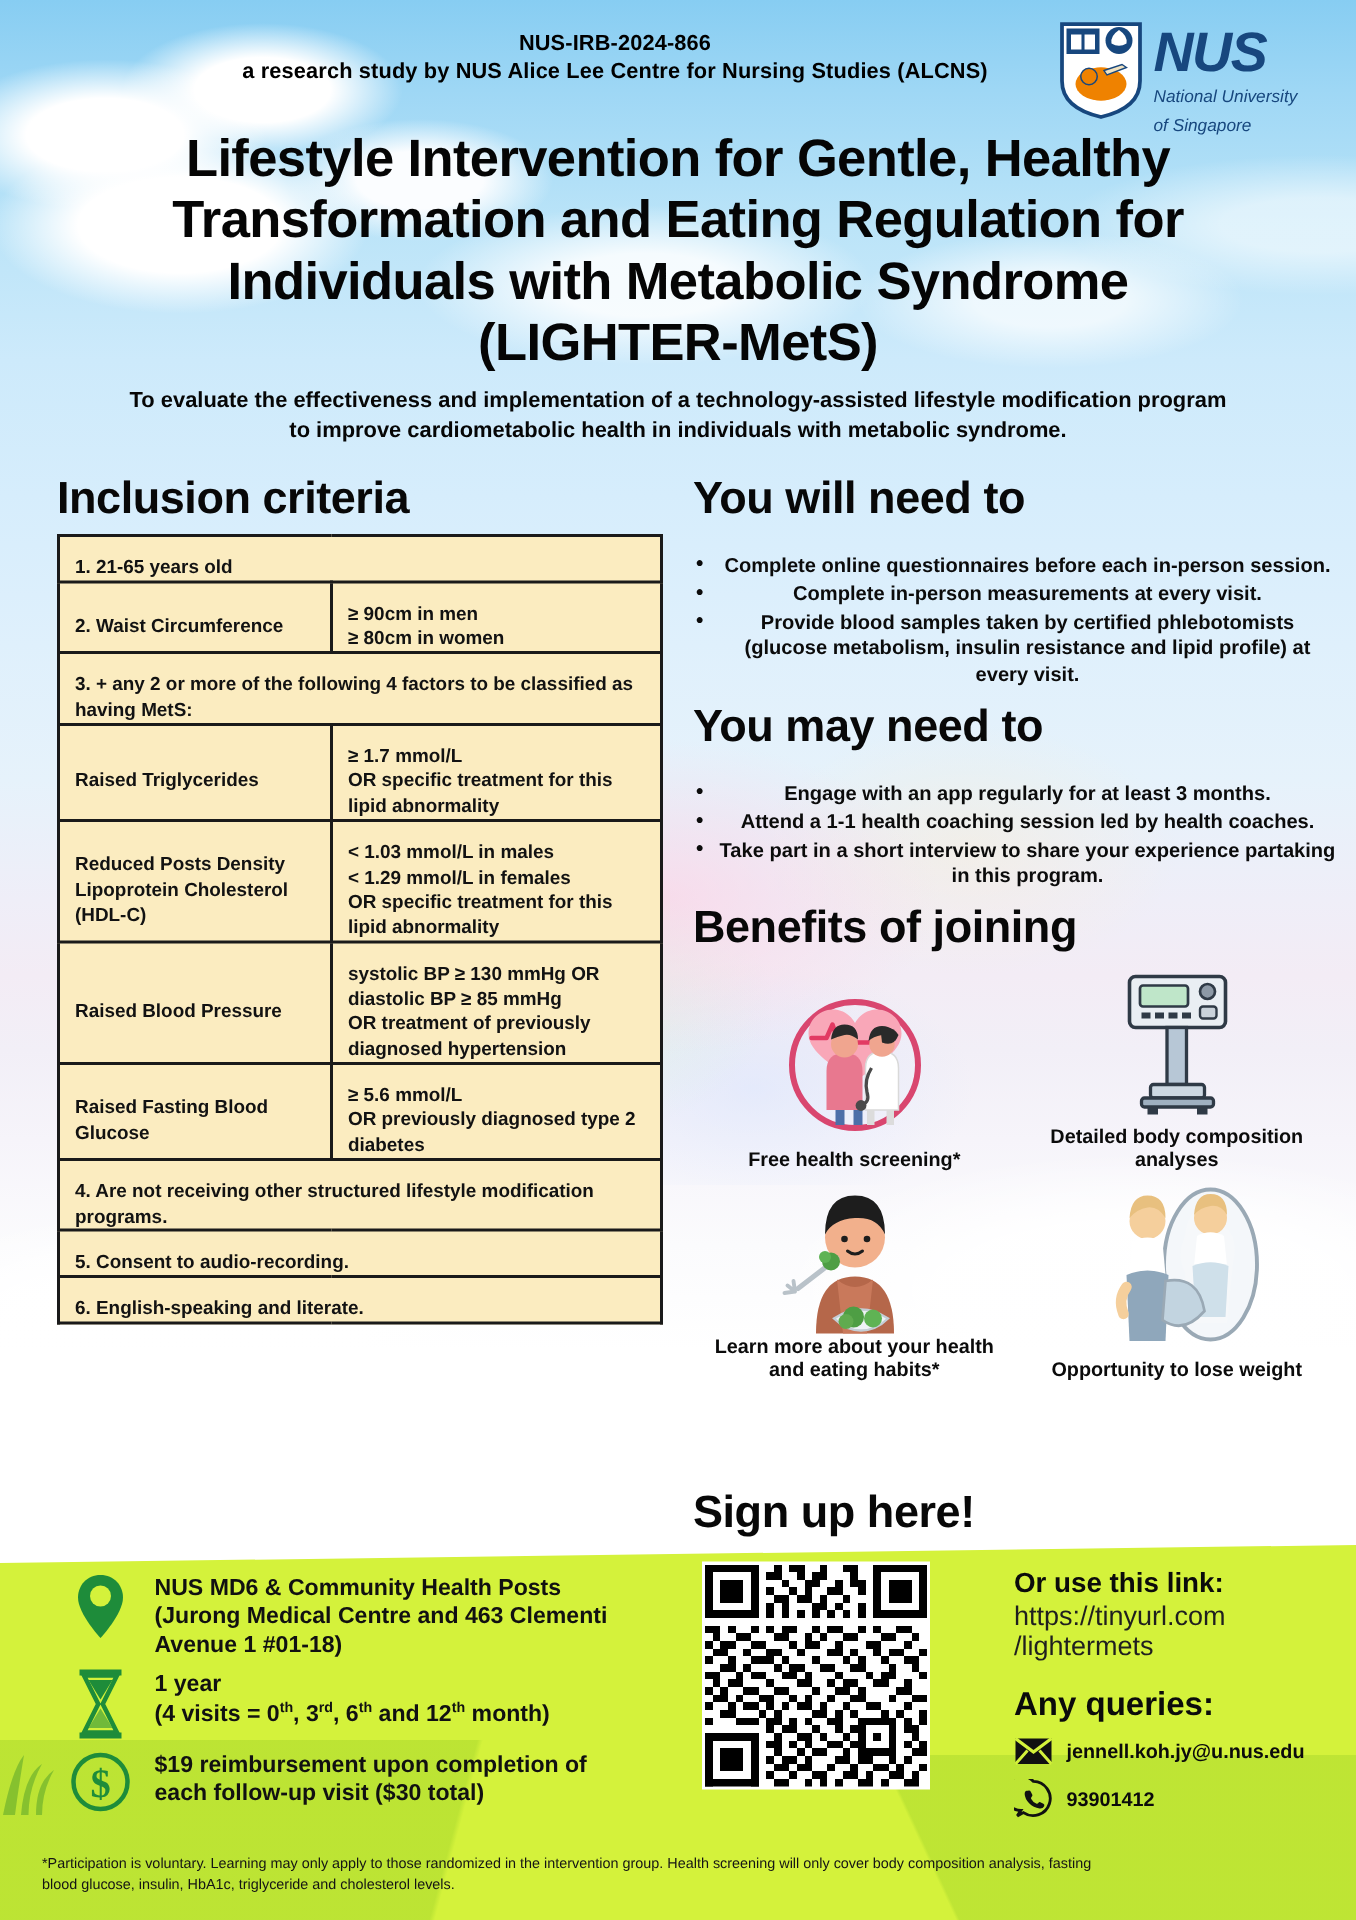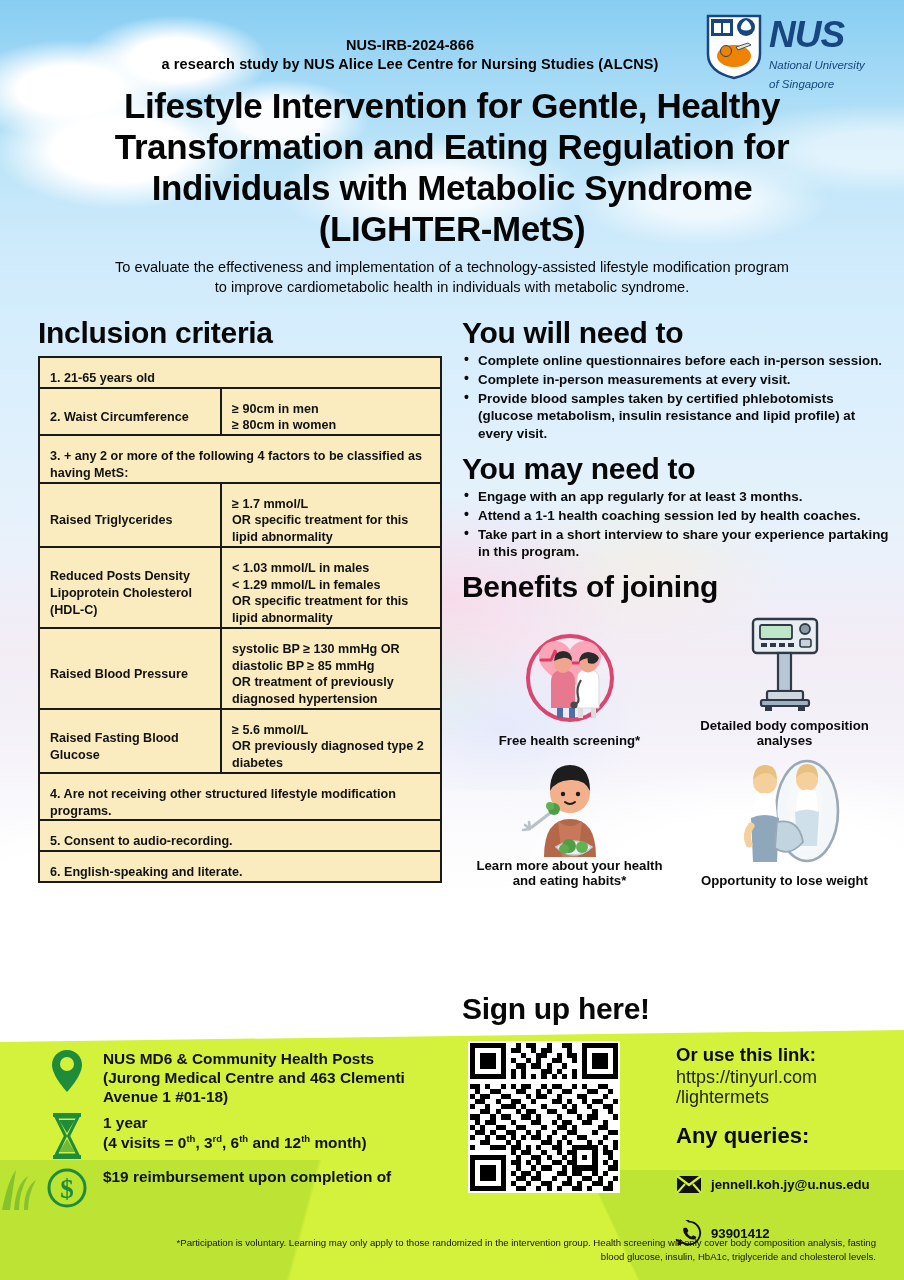--- a/index.html
+++ b/index.html
@@ -47,40 +47,40 @@
     background:
       radial-gradient(ellipse 300px 110px at 120px 330px, rgba(255,255,255,.95) 40%, rgba(255,255,255,0) 76%),
       radial-gradient(ellipse 330px 120px at 760px 300px, rgba(255,255,255,.9) 40%, rgba(255,255,255,0) 76%),
       radial-gradient(ellipse 280px 100px at 450px 390px, rgba(255,255,255,.9) 40%, rgba(255,255,255,0) 78%);
     pointer-events: none;
   }
 
   
   .header { position: absolute; left: 0; top: 0; width: 904px; }
   .irb-block {
-    position: absolute; left: 120px; top: 36px; width: 580px;
+    position: absolute; left: 120px; top: 20px; width: 580px;
     text-align: center; color: #000; line-height: 1.28;
   }
   .irb-line1 { font-size: 14.5px; font-weight: 800; letter-spacing: .1px; }
   .irb-line2 { font-size: 14.5px; font-weight: 800; letter-spacing: .1px; }
 
   .nus-logo { position: absolute; left: 706px; top: 14px; display: flex; align-items: flex-start; gap: 7px; }
   .crest { width: 56px; height: 66px; }
   .nus-word { display: flex; flex-direction: column; line-height: 1; padding-top: 2px; font-style: italic; }
   .nus-big { font-size: 37px; font-weight: 700; color: #17477e; letter-spacing: -1px; }
   .nus-sub { font-size: 11.5px; color: #17477e; line-height: 1.22; margin-top: 5px; }
 
   .main-title {
     position: absolute; left: 30px; top: 86px; width: 844px;
     text-align: center; font-size: 35px; font-weight: 800; color: #050505;
     line-height: 1.17; letter-spacing: -.4px;
   }
   .subtitle {
     position: absolute; left: 26px; top: 258px; width: 852px;
-    text-align: center; font-size: 14.6px; font-weight: 400; color: #060606;
+    text-align: center; font-size: 14.6px; font-weight: 700; color: #060606;
     line-height: 1.35;
   }
 
   
   .sec-h {
     font-size: 30px; font-weight: 800; color: #080808; letter-spacing: -.3px;
   }
 
   
   .left-col { position: absolute; left: 38px; top: 316px; width: 404px; }
@@ -95,21 +95,21 @@
     color: #121212; line-height: 1.33; vertical-align: middle;
   }
   .crit-table td.label { width: 182px; }
   .crit-table td.full { }
   .crit-table td.roomy { padding-top: 12px; padding-bottom: 0; }
   .u { }
 
   
   .right-col { position: absolute; left: 462px; top: 316px; width: 430px; }
   .need-h { margin-bottom: 2px; }
-  ul.need { list-style: none; margin: 2px 0 10px 0; }
+  ul.need { list-style: none; margin: 18px 0 10px 0; text-align: center; }
   ul.need li {
     position: relative; padding-left: 16px; margin-bottom: 2px;
     font-size: 13.4px; font-weight: 800; color: #0b0b0b; line-height: 1.28;
   }
   ul.need li::before {
     content: "\2022"; position: absolute; left: 2px; top: -1px; font-size: 14px;
   }
 
   
   .benefits-h { margin-top: 8px; }
@@ -127,21 +127,21 @@
   
   .signup-h { position: absolute; left: 462px; top: 992px; }
   .qr {
     position: absolute; left: 468px; top: 1041px; width: 152px; height: 152px;
     background: #fff; padding: 2px;
   }
   .link-block { position: absolute; left: 676px; top: 1044px; width: 226px; }
   .link-title { font-size: 18.5px; font-weight: 800; color: #0b0b0b; }
   .link-url { font-size: 18px; font-weight: 400; color: #1f1f1f; line-height: 1.12; margin-top: 1px; }
   .queries-title { font-size: 22px; font-weight: 800; color: #0b0b0b; margin-top: 16px; }
-  .contact-row { display: flex; align-items: center; gap: 9px; margin-top: 26px; }
+  .contact-row { display: flex; align-items: center; gap: 9px; margin-top: 9px; }
   .contact-text { font-size: 13.2px; font-weight: 800; color: #0b0b0b; }
 
   
   .green-band {
     position: absolute; left: 0; top: 1030px; width: 904px; height: 250px;
     background: #d4f23b;
     clip-path: polygon(0 12px, 904px 0px, 904px 250px, 0 250px);
   }
   .green-band .shade1 {
     position: absolute; left: 0; bottom: 0; width: 904px; height: 120px;
@@ -155,21 +155,21 @@
     position: absolute; left: 0; top: 1150px; width: 70px; height: 60px;
     pointer-events: none;
   }
   .info-list { position: absolute; left: 44px; top: 1048px; width: 420px; }
   .info-row { display: flex; align-items: flex-start; gap: 13px; margin-bottom: 6px; }
   .info-ic { width: 46px; flex: 0 0 46px; display: flex; justify-content: center; }
   .info-text { font-size: 15.4px; font-weight: 800; color: #111; line-height: 1.22; padding-top: 2px; }
   .info-text sup { font-size: 9.5px; vertical-align: super; }
 
   .disclaimer {
-    position: absolute; left: 28px; top: 1236px; width: 848px; text-align: right;
+    position: absolute; left: 28px; top: 1236px; width: 848px; text-align: left;
     font-size: 9.6px; font-weight: 400; color: #141414; line-height: 1.5;
   }
 </style>
 </head>
 <body>
 
 <div id="poster">
   <div class="clouds"></div>
   <div class="cloud-lower"></div>
   <div class="rainbow-wash"></div>
@@ -430,20 +430,21 @@
 
     <div class="info-row">
       <div class="info-ic">
         <svg width="42" height="44" viewBox="0 0 42 44">
           <circle cx="21" cy="22" r="18" fill="none" stroke="#1e8c3a" stroke-width="3"></circle>
           <text x="21" y="32" text-anchor="middle" font-family="Liberation Serif, serif" font-size="27" font-weight="700" fill="#1e8c3a">$</text>
         </svg>
       </div>
       <div class="info-text">
         <div>$19 reimbursement upon completion of</div>
+        <div>each follow-up visit ($30 total)</div>
       </div>
     </div>
   </div>
 
   <div class="sec-h signup-h">Sign up here!</div>
 
   <div class="qr">
     <svg viewBox="0 0 29 29" width="148" height="148" shape-rendering="crispEdges">
       <rect width="29" height="29" fill="#ffffff"></rect>
       <g fill="#000000">

